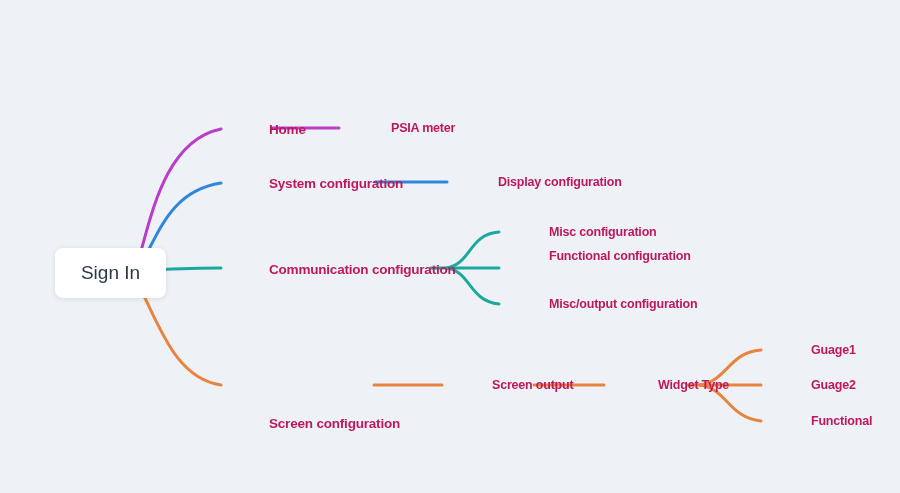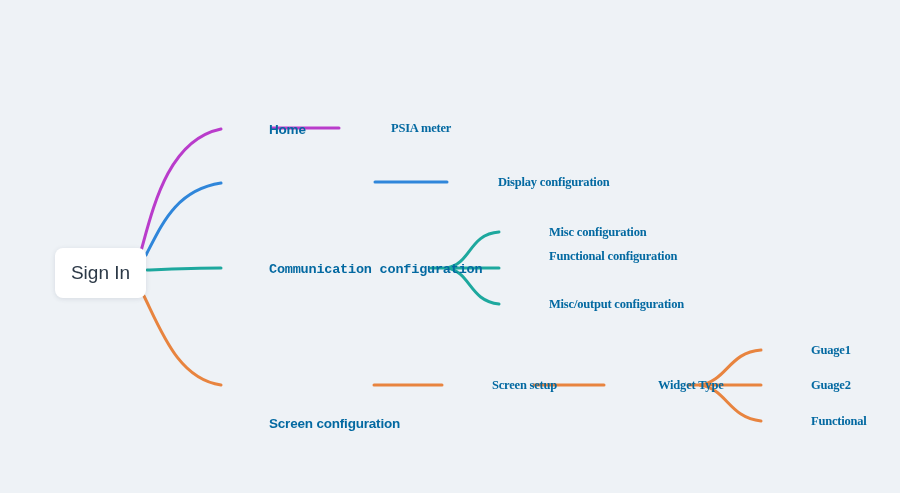--- a/index.html
+++ b/index.html
@@ -20,33 +20,33 @@
     width:900px;height:493px;
   }
   .edges path{
     fill:none;
     stroke-width:3;
     stroke-linecap:round;
   }
   .node-label{
     position:absolute;
     transform:translateY(-50%);
-    color:#0369a1;
+    color:#be185d;
     font-weight:700;
     letter-spacing:-0.2px;
     white-space:nowrap;
     cursor:default;
     padding-left:43px;
   }
   .lvl1{ font-size:13.5px; }
-  .lvl2{ font-size:12.5px;font-family:Liberation Serif, serif; }
+  .lvl2{ font-size:12.5px; }
   .root-node{
     position:absolute;
     left:55px; top:248px;
-    width:91px; height:50px;
+    width:111px; height:50px;
     background:#ffffff;
     border-radius:8px;
     box-shadow:0 1px 5px rgba(40,60,80,0.12);
     display:flex;
     align-items:center;
     justify-content:center;
     font-size:19px;
     font-weight:500;
     color:#2c3947;
     z-index:2;
@@ -80,27 +80,28 @@
     <path d="M534 385 L604 385" stroke="#e8843f"></path>
 
     <path d="M688 385 L761 385" stroke="#e8843f"></path>
     <path d="M700 385 C727 381 729 352 761 350" stroke="#e8843f"></path>
     <path d="M700 385 C727 389 729 418 761 421" stroke="#e8843f"></path>
   </svg>
 
   <div class="root-node">Sign In</div>
 
   <div class="node-label lvl1" style="left:226px;top:129px;">Home</div>
-  <div class="node-label lvl1" style="left:226px;top:269px;font-family:Liberation Mono, monospace;">Communication configuration</div>
+  <div class="node-label lvl1" style="left:226px;top:183px;">System configuration</div>
+  <div class="node-label lvl1" style="left:226px;top:269px;">Communication configuration</div>
   <div class="node-label lvl1" style="left:226px;top:385px;margin-top:38px;">Screen configuration</div>
 
   <div class="node-label lvl2" style="left:348px;top:128px;">PSIA meter</div>
   <div class="node-label lvl2" style="left:455px;top:182px;">Display configuration</div>
   <div class="node-label lvl2" style="left:506px;top:232px;">Misc configuration</div>
   <div class="node-label lvl2" style="left:506px;top:256px;text-align:center;">Functional configuration</div>
   <div class="node-label lvl2" style="left:506px;top:304px;">Misc/output configuration</div>
-  <div class="node-label lvl2" style="left:449px;top:385px;">Screen setup</div>
+  <div class="node-label lvl2" style="left:449px;top:385px;">Screen output</div>
   <div class="node-label lvl2" style="left:615px;top:385px;">Widget Type</div>
   <div class="node-label lvl2" style="left:768px;top:350px;">Guage1</div>
   <div class="node-label lvl2" style="left:768px;top:385px;">Guage2</div>
   <div class="node-label lvl2" style="left:768px;top:421px;">Functional</div>
 
 </div>
 
 </body></html>

